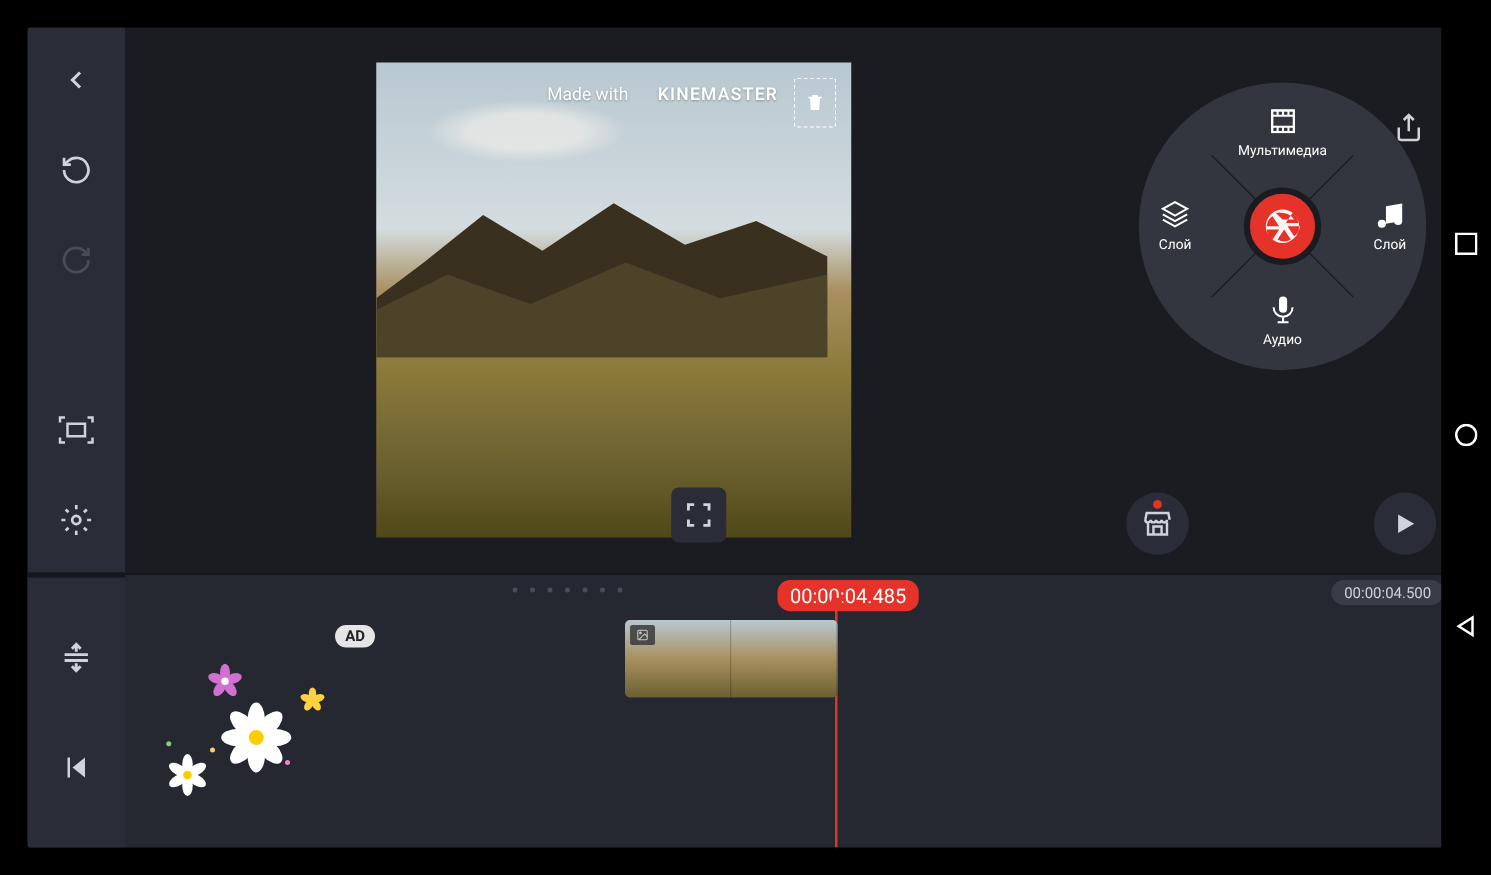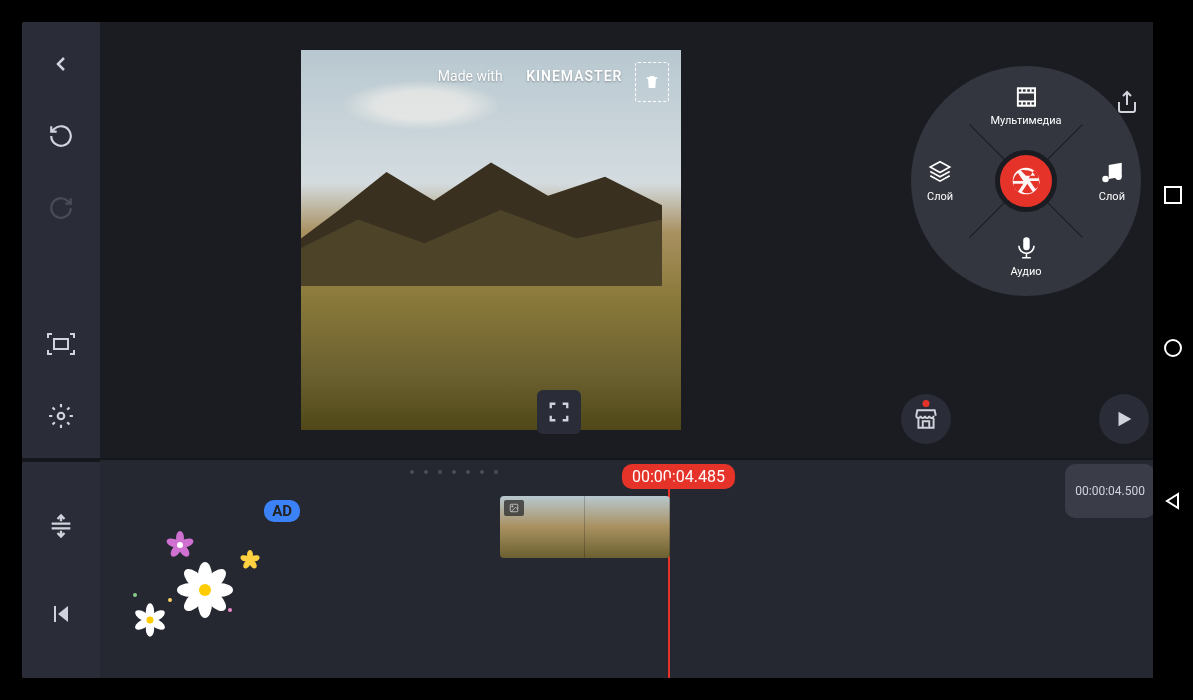--- a/index.html
+++ b/index.html
@@ -34,30 +34,30 @@
   .wi-right{right:16px;top:50%;transform:translateY(-50%);}
   .wi-bottom{bottom:18px;left:50%;transform:translateX(-50%);}
   .wi-left{left:16px;top:50%;transform:translateY(-50%);}
   .wheel-center{position:absolute;top:50%;left:50%;transform:translate(-50%,-50%);width:62px;height:62px;border-radius:50%;background:#e5332a;display:flex;align-items:center;justify-content:center;border:5px solid #1a1c22;}
   .fullscreen-btn{position:absolute;bottom:24px;right:300px;width:44px;height:44px;border-radius:6px;background:#2a2d37;display:flex;align-items:center;justify-content:center;color:#d0d3dc;}
   .timeline{height:220px;background:#252831;display:flex;border-top:2px solid #15171c;}
   .timeline-tools{width:78px;background:#2a2d37;display:flex;flex-direction:column;align-items:center;justify-content:space-around;padding:20px 0;border-top:2px solid #15171c;}
   .timeline-main{flex:1;position:relative;}
   .time-badge{position:absolute;top:4px;background:#e5332a;color:#fff;font-size:16px;padding:3px 10px;border-radius:10px;}
   .time-badge.playhead{left:522px;}
-  .time-dur{position:absolute;top:4px;right:16px;background:#3a3d47;color:#d0d3dc;font-size:12px;padding:20px 10px;border-radius:10px;}
+  .time-dur{position:absolute;top:4px;right:16px;background:#3a3d47;color:#d0d3dc;font-size:12px;padding:3px 10px;border-radius:10px;}
   .dots-row{position:absolute;top:10px;left:310px;display:flex;gap:10px;}
   .dots-row span{width:4px;height:4px;border-radius:50%;background:#4a4d57;}
   .playhead-line{position:absolute;top:20px;bottom:0;left:568px;width:2px;background:#e5332a;}
   .playhead-line::before{content:"";position:absolute;top:-2px;left:-4px;width:10px;height:10px;border-radius:50%;background:#e5332a;}
   .clip{position:absolute;top:36px;left:400px;width:170px;height:62px;border-radius:4px;overflow:hidden;display:flex;background:linear-gradient(to bottom,#b8c8d0 0%,#a89060 50%,#6b6030 100%);}
   .clip-half{flex:1;border-right:1px solid rgba(0,0,0,0.2);}
   .clip-icon{position:absolute;top:4px;left:4px;width:20px;height:16px;background:rgba(50,50,50,0.8);border-radius:2px;display:flex;align-items:center;justify-content:center;}
   .stickers-zone{position:absolute;top:40px;left:20px;width:180px;height:150px;}
-  .ad-badge{position:absolute;top:0;right:0;background:#3b82f6;color:#222;font-size:15px;font-weight:700;padding:2px 8px;border-radius:10px;}
+  .ad-badge{position:absolute;top:0;right:0;background:#e5e5e5;color:#222;font-size:12px;font-weight:700;padding:2px 8px;border-radius:10px;}
   .device-nav{position:absolute;right:0;top:0;bottom:0;width:40px;display:flex;flex-direction:column;align-items:center;justify-content:space-around;padding:120px 0;background:#000;}
   .nav-shape{color:#fff;}
 </style>
 </head>
 <body>
 
 <div class="frame">
   <div class="app">
     <div class="top">
       <div class="left-tools">

